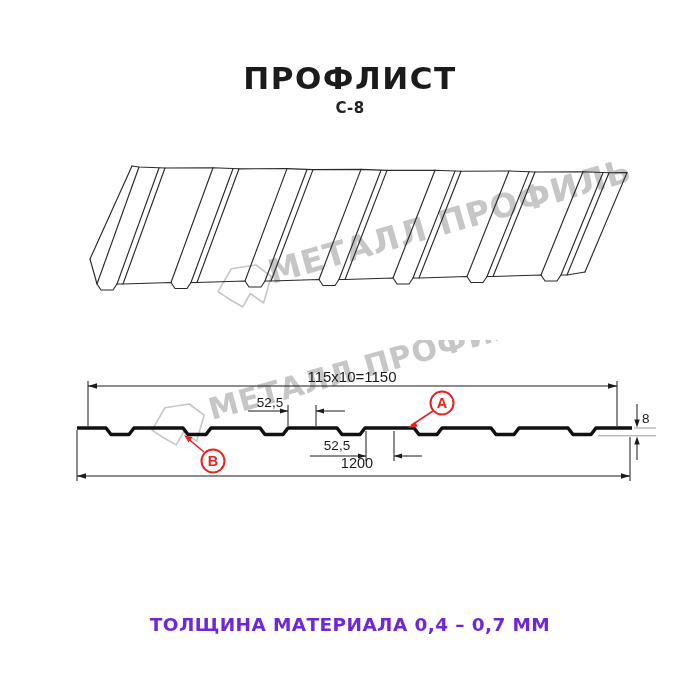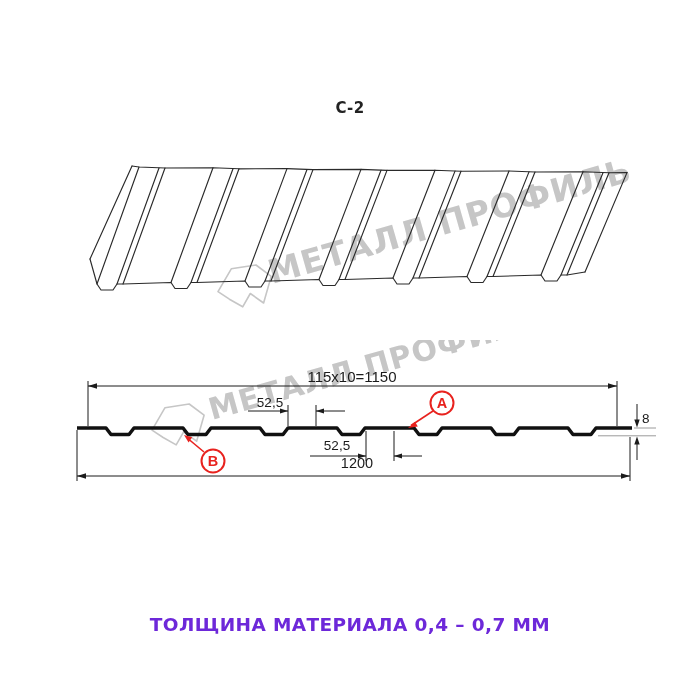--- a/index.html
+++ b/index.html
@@ -27,21 +27,22 @@
   .wmlogo{stroke:#c6c6c6;stroke-width:1.7;fill:none;stroke-linejoin:round;}
   .red{stroke:#e8221e;fill:none;}
   .redfill{fill:#e8221e;stroke:none;}
   .redtxt{font-family:"Liberation Sans",sans-serif;font-weight:700;fill:#e8221e;}
 </style>
 </head>
 <body>
 
 <div class="canvas">
 
-  <div class="subtitle">С-2</div>
+  <div class="title">ПРОФЛИСТ</div>
+  <div class="subtitle">С-8</div>
 
   <svg id="sheet3d" width="560" height="175" viewBox="70 148 560 175">
 
     <path fill="#ffffff" stroke="none" d="
       M90 259 L132 166 L139 167 L165 168 L213 167.8 L239 168.8 L287 168.6 L313 169.6
       L361 169.4 L387 170.4 L435 170.2 L461 171.2 L509 171 L535 172 L583 171.8 L609 172.8
       L627 172.6 L585 272 L567 275
       L561 275 L557 281 L545 281 L541 275
       L493 276.5 L487 276.5 L483 282.5 L471 282.5 L467 276.5
       L419 278 L413 278 L409 284 L397 284 L393 278

